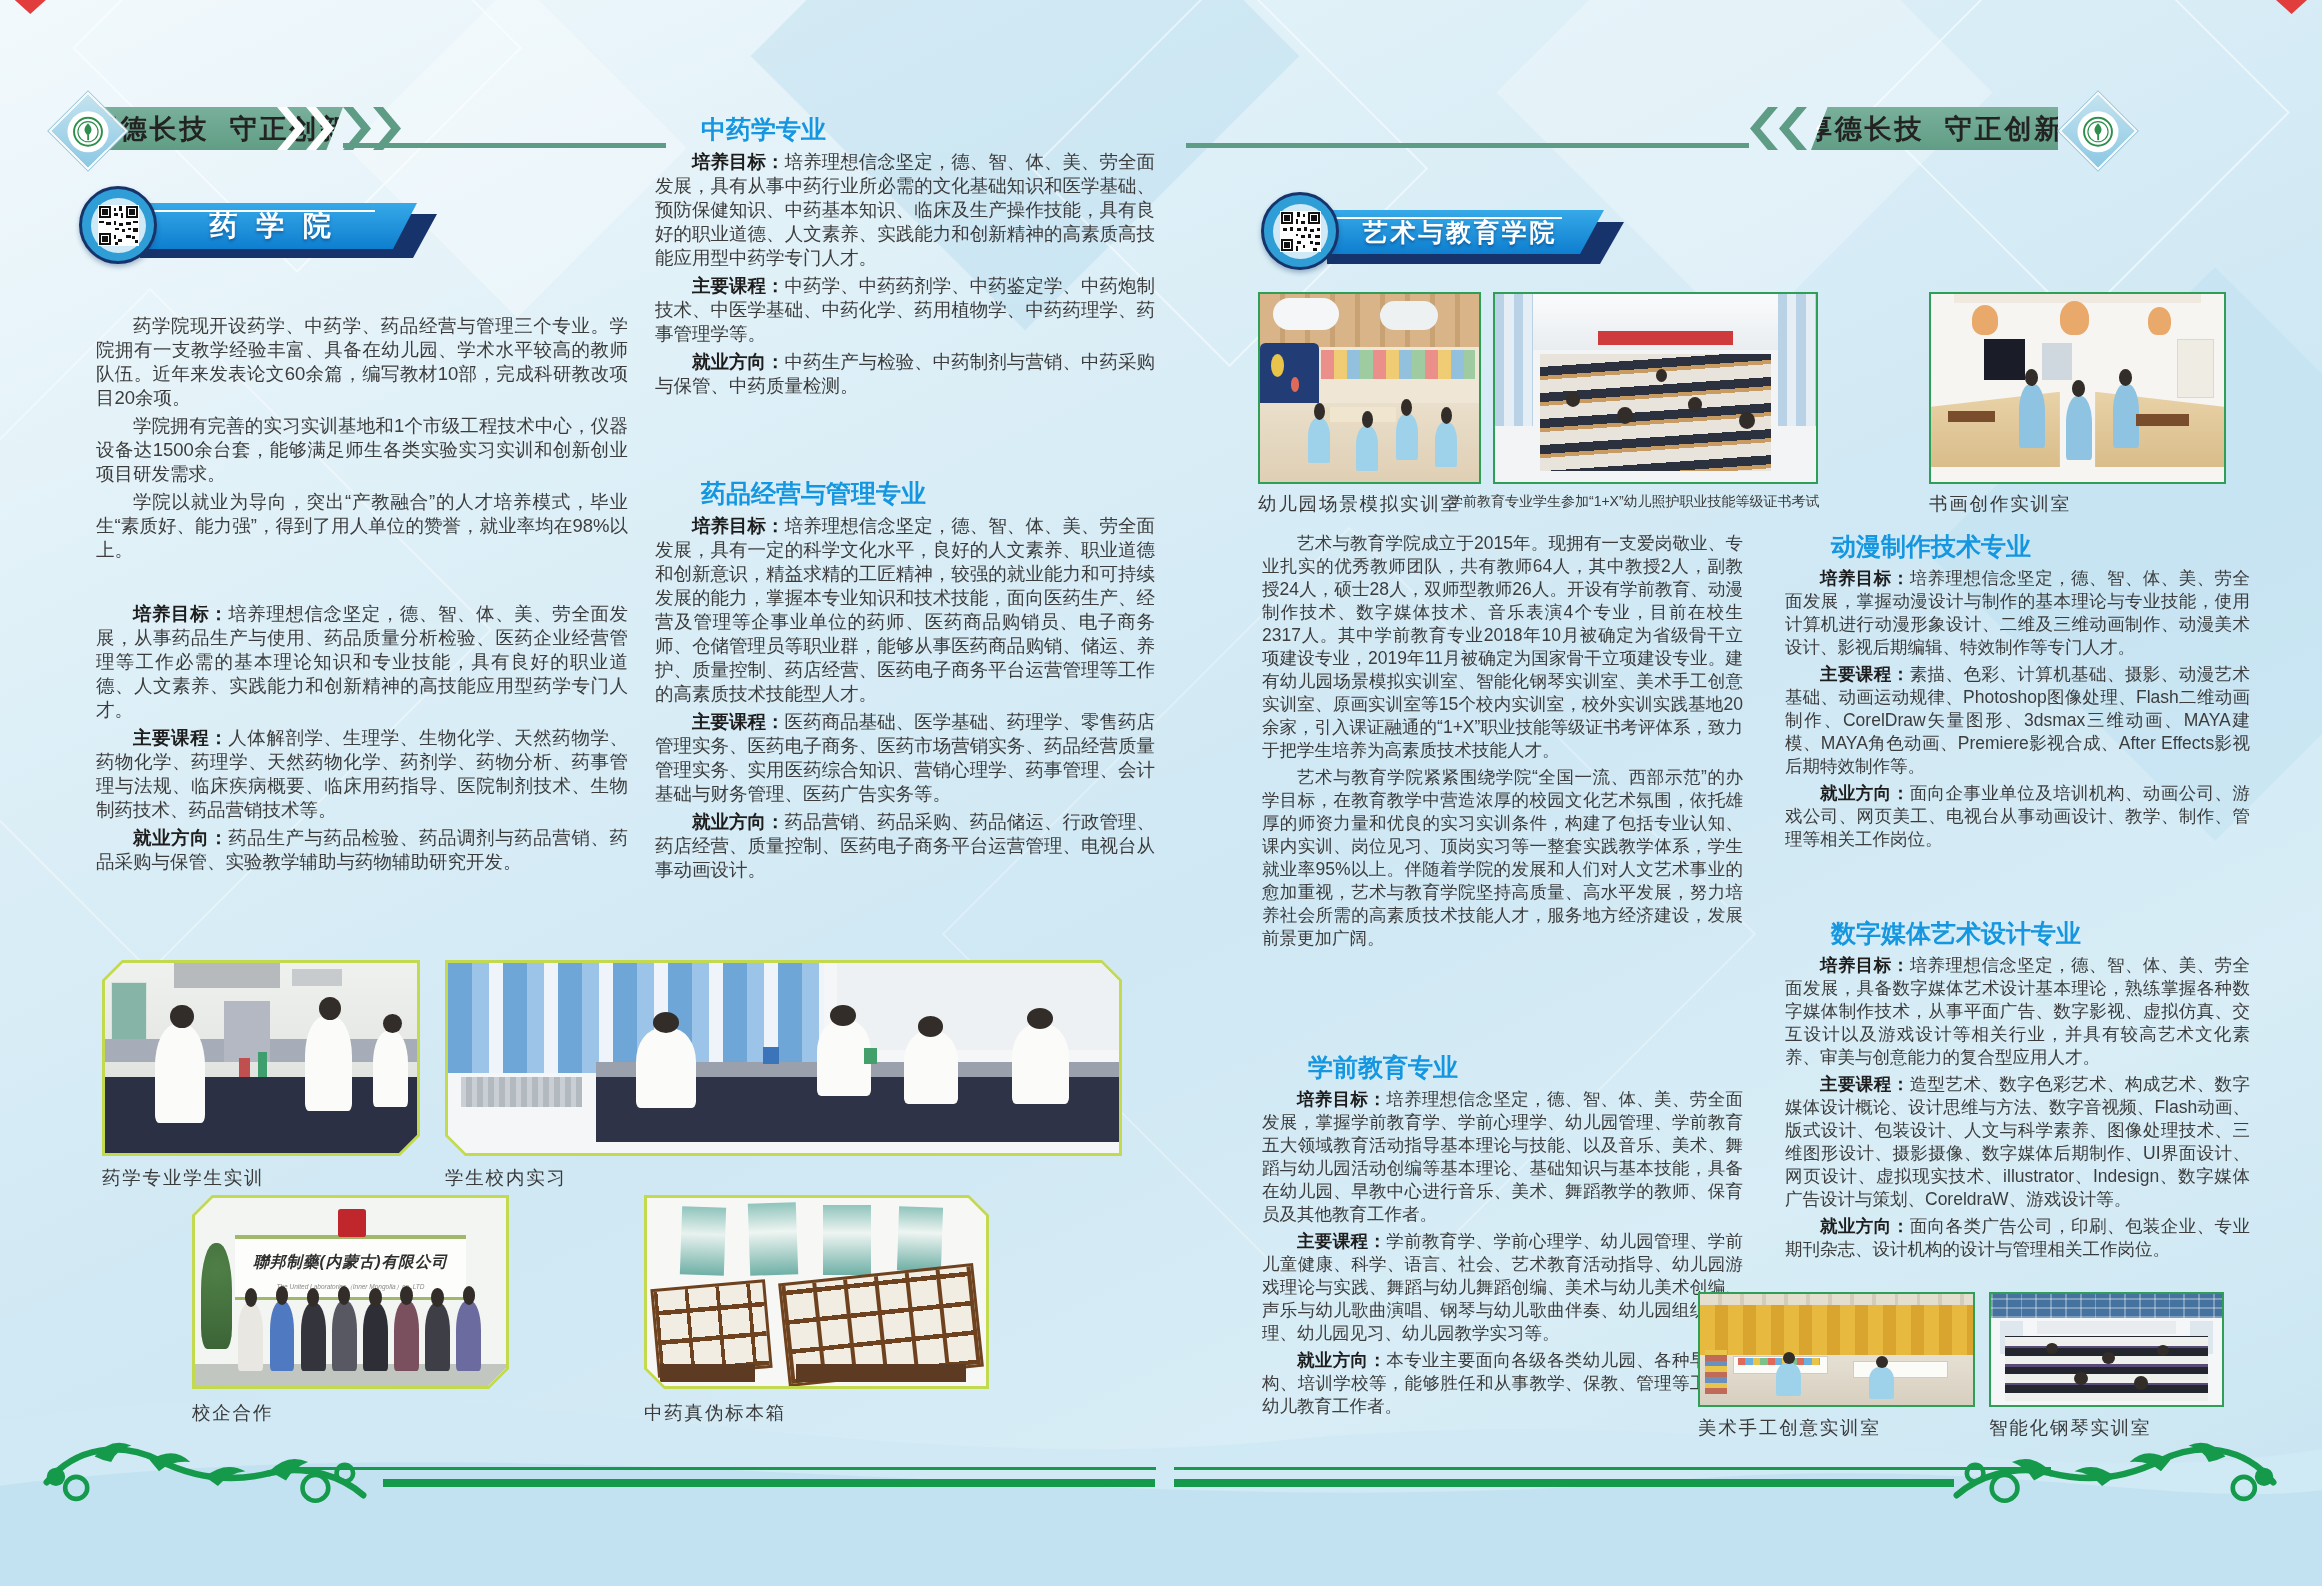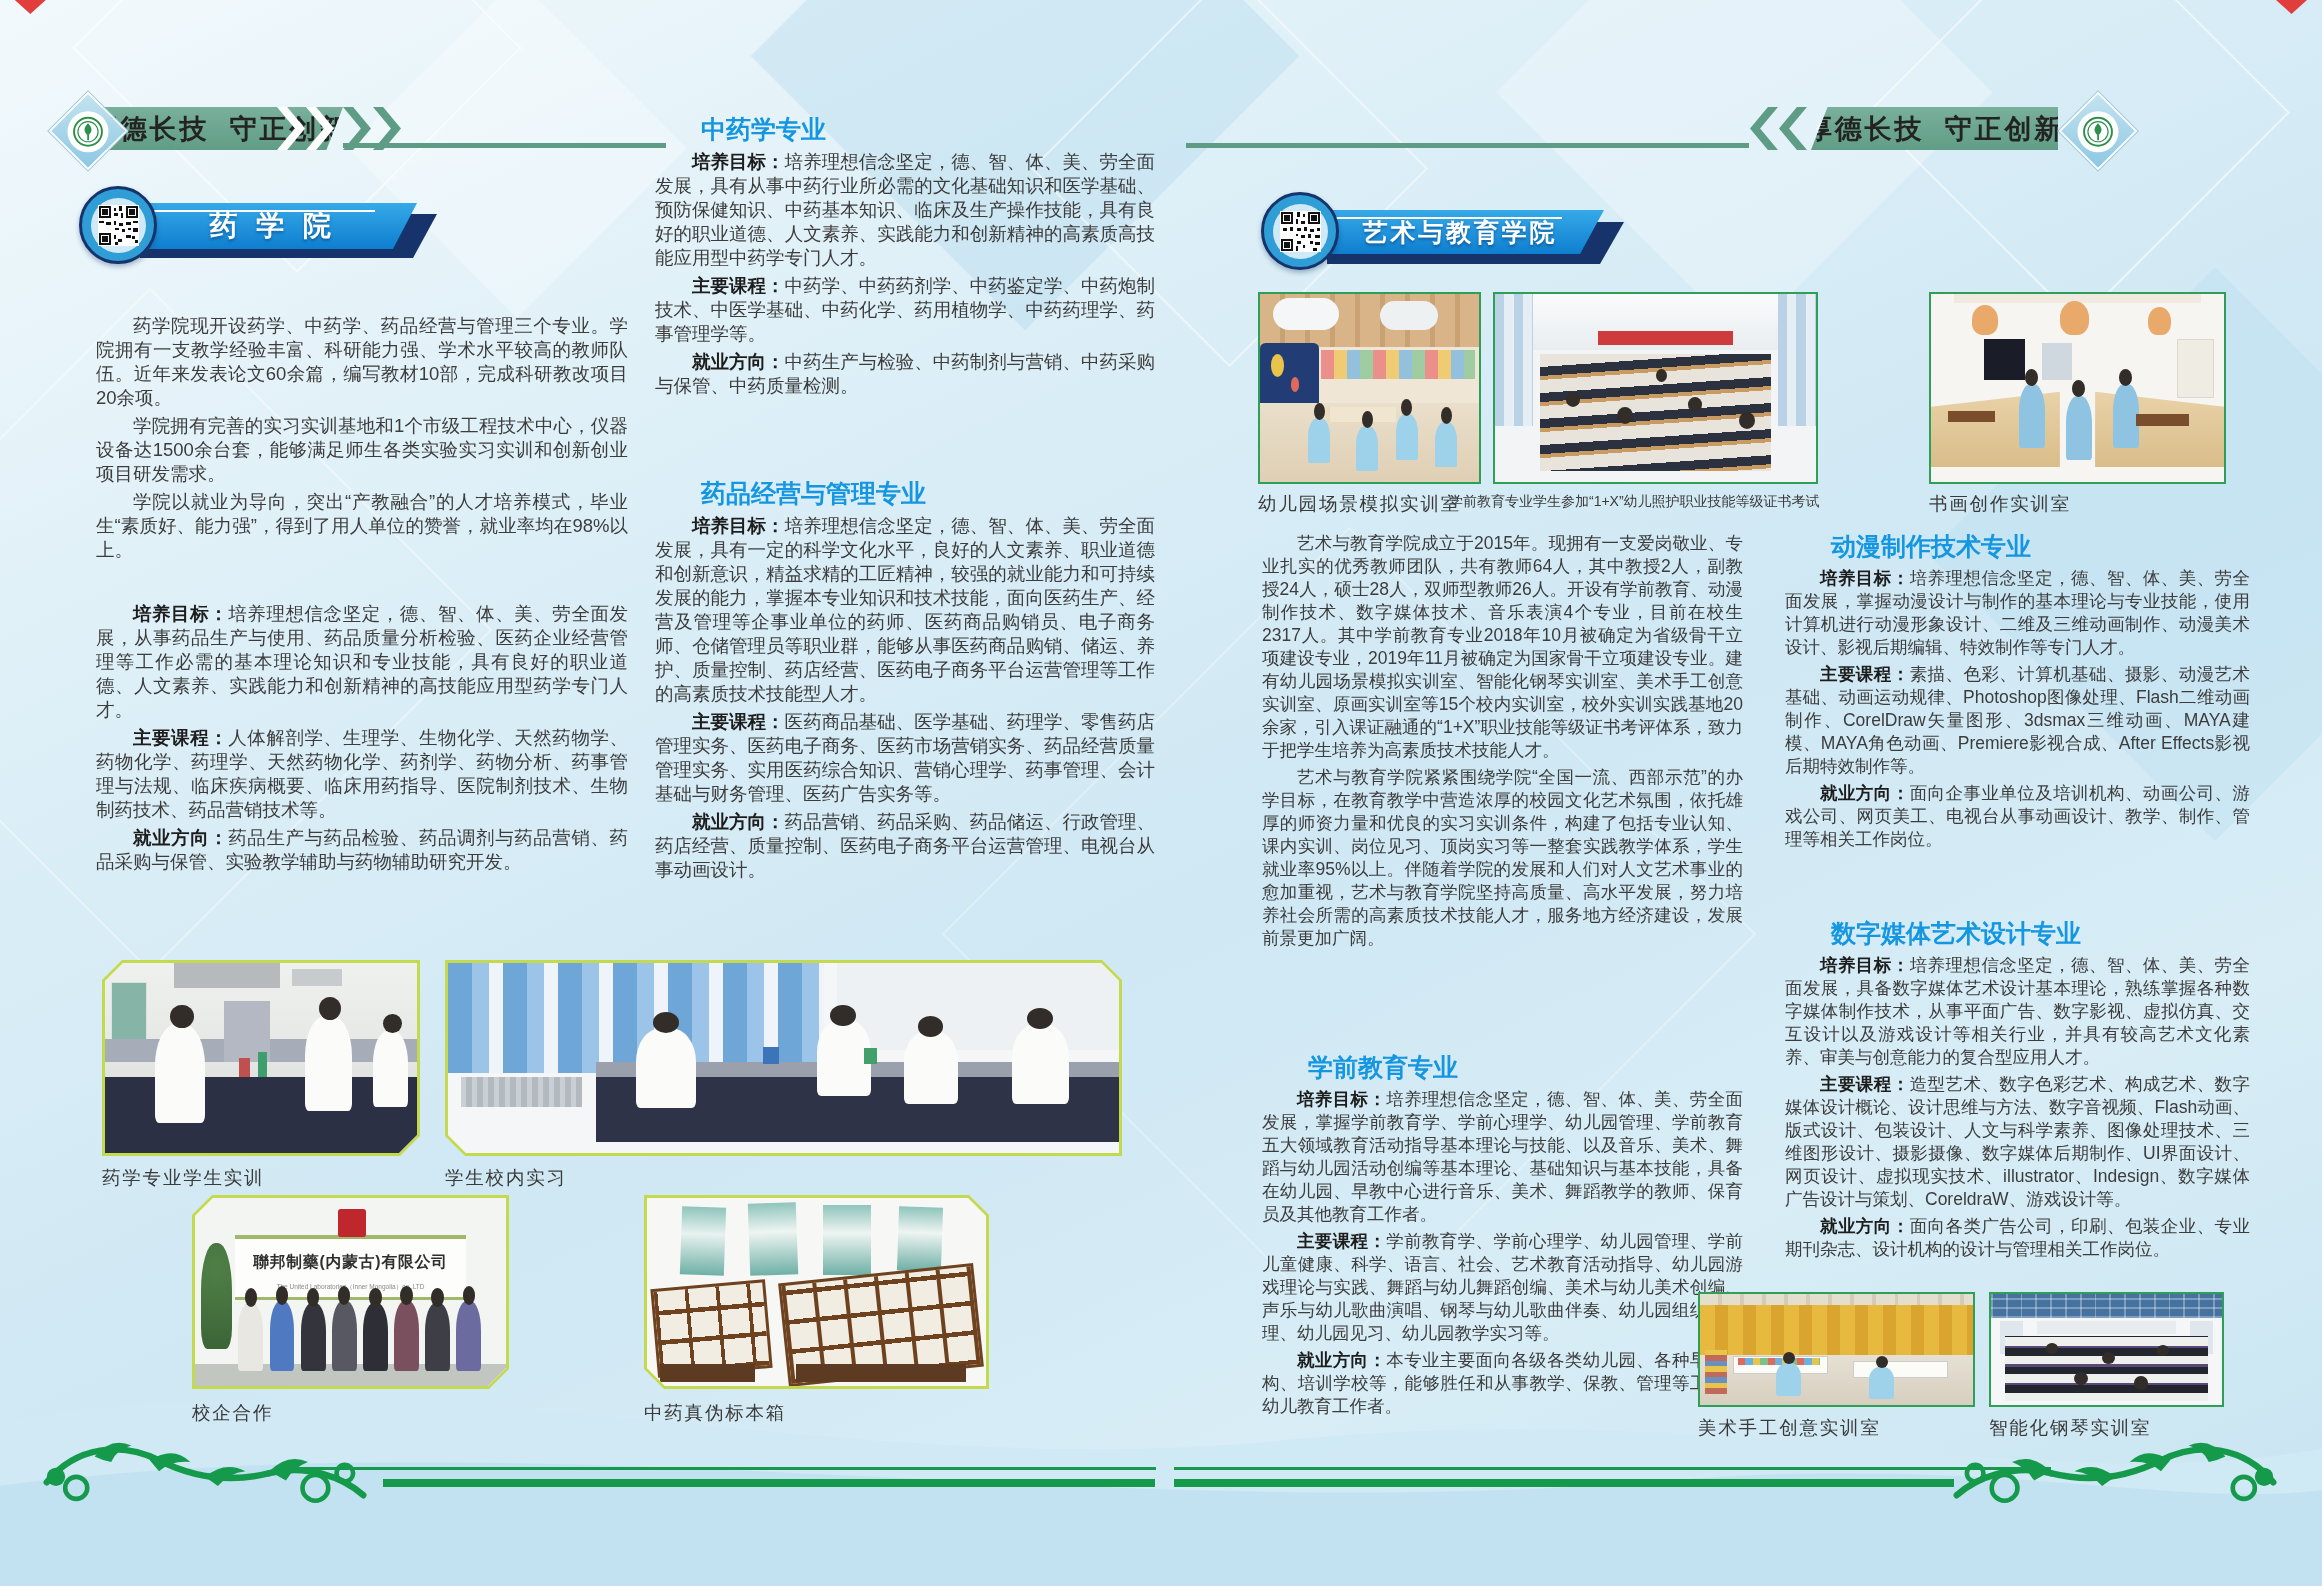--- a/index.html
+++ b/index.html
@@ -43,21 +43,21 @@
   .p{margin:4px;text-indent:2em;}
   .p b{color:#1d1d1d;}
   .mj{margin:0 0 4.6px 2em;color:#1496e0;font-size:25px;font-weight:bold;line-height:31px;}
   
   .photo{position:absolute;box-sizing:border-box;}
   .photo.lime{background:#c3d94e;padding:2.8px;clip-path:polygon(20px 0,100% 0,100% calc(100% - 20px),calc(100% - 20px) 100%,0 100%,0 20px);}
   .photo.lime .ph{clip-path:polygon(18.5px 0,100% 0,100% calc(100% - 18.5px),calc(100% - 18.5px) 100%,0 100%,0 18.5px);}
   .photo.lime.alt{clip-path:polygon(0 0,calc(100% - 20px) 0,100% 20px,100% 100%,20px 100%,0 calc(100% - 20px));}
   .photo.lime.alt .ph{clip-path:polygon(0 0,calc(100% - 18.5px) 0,100% 18.5px,100% 100%,18.5px 100%,0 calc(100% - 18.5px));}
   .photo.greenf{background:#2f9e57;padding:1.8px;}
-  .ph{position:relative;width:100%;height:100%;overflow:hidden;background:#fef9c3;}
+  .ph{position:relative;width:100%;height:100%;overflow:hidden;background:#fef9c3;font-style:italic;}
   .ph i{position:absolute;display:block;}
   .fg{position:absolute;background:#fbfbf9;border-radius:42% 42% 8% 8%;}
   .hd{position:absolute;background:#322d28;border-radius:50%;}
   .cap{position:absolute;text-align:left;font-size:18.5px;letter-spacing:1.8px;color:#3a3a3a;}
   .cap.small{font-size:14px;letter-spacing:0;}
   .signcn{position:absolute;left:13%;top:29%;width:74%;text-align:center;font-weight:bold;
     font-size:15.7px;color:#2e2e2e;letter-spacing:0.9px;}
   .signen{position:absolute;left:13%;top:45%;width:74%;text-align:center;font-size:6.5px;color:#8a8a8a;}
   .rack{position:absolute;border:3.7px solid #6e421f;
     background-image:repeating-linear-gradient(90deg,#6e421f 0 3.7px,transparent 3.7px 31px),
@@ -116,21 +116,21 @@
       <svg viewBox="0 0 29 29" width="41" height="41" shape-rendering="crispEdges">
         <path fill="#111" d="M1,1h8v8h-8z M20,1h8v8h-8z M1,20h8v8h-8z"></path>
         <path fill="#fff" d="M2,2h6v6h-6z M21,2h6v6h-6z M2,21h6v6h-6z"></path>
         <path fill="#111" d="M3,3h4v4h-4z M22,3h4v4h-4z M3,22h4v4h-4z M11,2h2v2h-2z M15,1h2v3h-2z M11,6h3v2h-3z M16,6h2v3h-2z M1,11h3v2h-3z M6,12h3v2h-3z M11,11h2v3h-2z M15,13h3v2h-3z M20,12h3v2h-3z M25,11h3v2h-3z M12,16h3v2h-3z M17,17h2v2h-2z M21,16h2v2h-2z M25,16h3v3h-3z M11,21h2v3h-2z M14,24h3v2h-3z M20,21h3v2h-3z M24,22h2v2h-2z M26,25h2v2h-2z M12,26h2v2h-2z"></path>
       </svg>
     </span>
       </span>
   </div>
 
   <div class="col lf" style="left:92px;top:310px;width:540px">
-    <p class="p">药学院现开设药学、中药学、药品经营与管理三个专业。学院拥有一支教学经验丰富、科研能力强、学术水平较高的教师队伍。近年来发表论文60余篇，编写教材10部，完成科研教改项目20余项。</p>
+    <p class="p">药学院现开设药学、中药学、药品经营与管理三个专业。学院拥有一支教学经验丰富、具备在幼儿园、学术水平较高的教师队伍。近年来发表论文60余篇，编写教材10部，完成科研教改项目20余项。</p>
     <p class="p">学院拥有完善的实习实训基地和1个市级工程技术中心，仪器设备达1500余台套，能够满足师生各类实验实习实训和创新创业项目研发需求。</p>
     <p class="p">学院以就业为导向，突出“产教融合”的人才培养模式，毕业生“素质好、能力强”，得到了用人单位的赞誉，就业率均在98%以上。</p>
   </div>
 
   <section class="col lf" style="left:92px;top:598px;width:540px">
     <p class="p"><b>培养目标：</b><span>培养理想信念坚定，德、智、体、美、劳全面发展，从事药品生产与使用、药品质量分析检验、医药企业经营管理等工作必需的基本理论知识和专业技能，具有良好的职业道德、人文素养、实践能力和创新精神的高技能应用型药学专门人才。</span></p>
     <p class="p"><b>主要课程：</b><span>人体解剖学、生理学、生物化学、天然药物学、药物化学、药理学、天然药物化学、药剂学、药物分析、药事管理与法规、临床疾病概要、临床用药指导、医院制剂技术、生物制药技术、药品营销技术等。</span></p>
     <p class="p"><b>就业方向：</b><span>药品生产与药品检验、药品调剂与药品营销、药品采购与保管、实验教学辅助与药物辅助研究开发。</span></p>
   </section>
 

